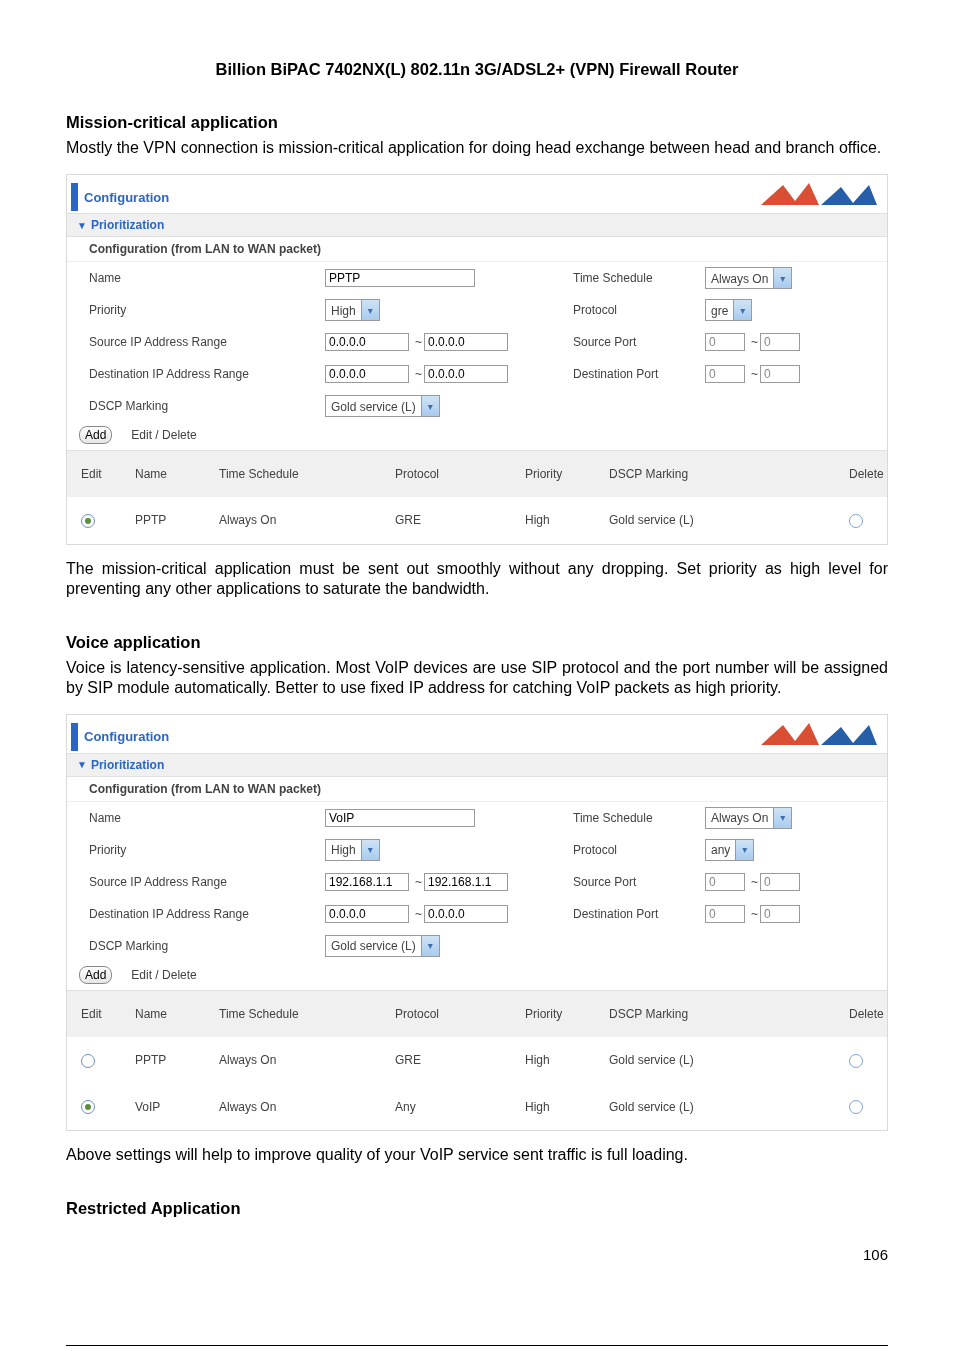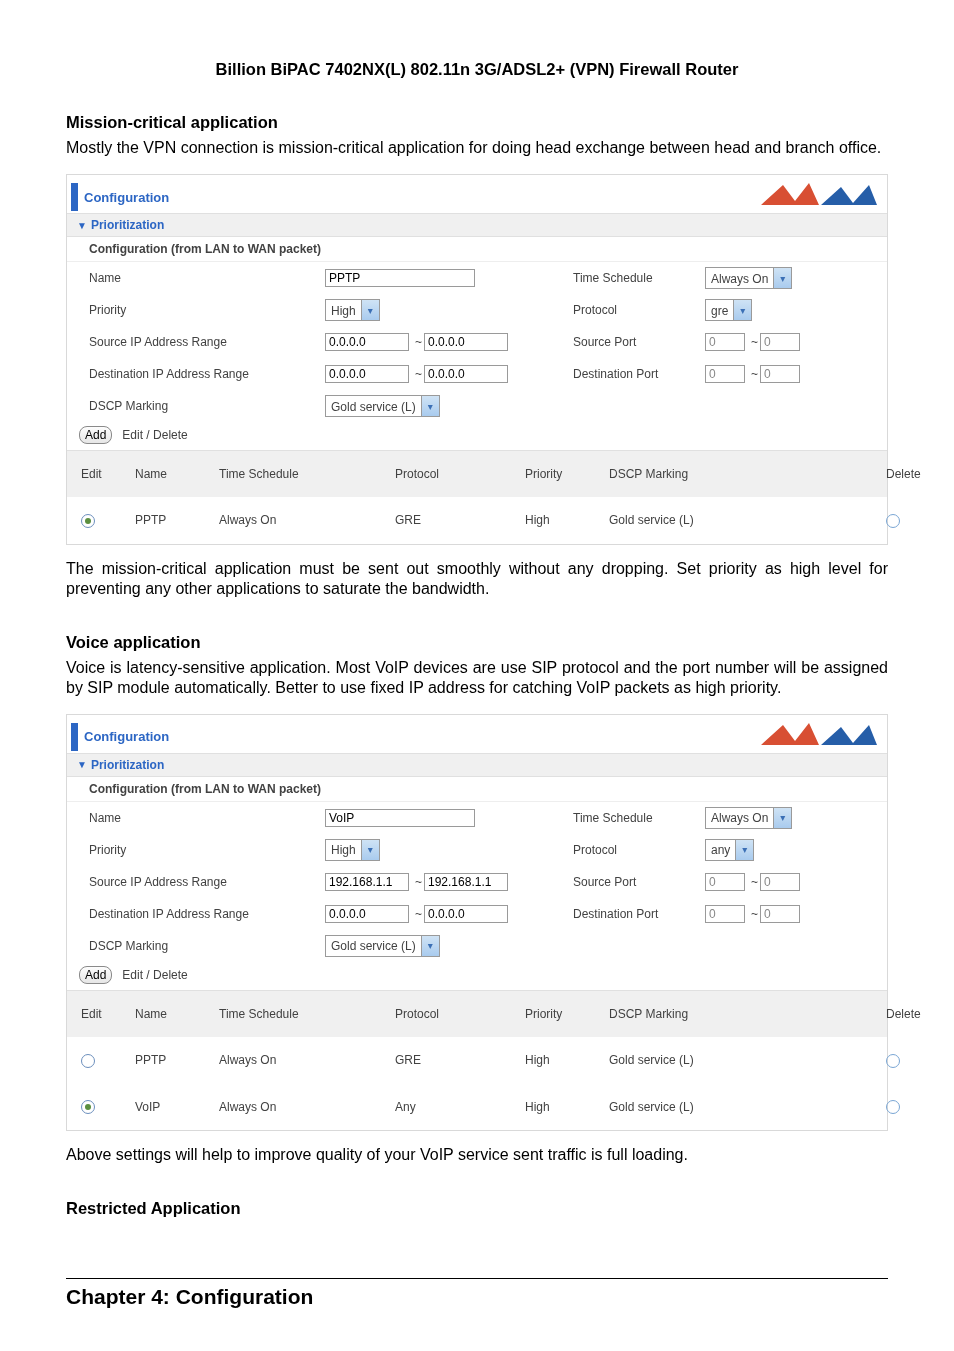--- a/index.html
+++ b/index.html
@@ -154,38 +154,38 @@
   }
   button.small {
     font-family: Verdana, Arial, sans-serif;
     font-size: 12px;
     border: 1px solid #8a8a8a;
     background: linear-gradient(#fdfdfd, #e6e6e6);
     border-radius: 8px;
     padding: 1px 5px;
     cursor: pointer;
   }
-  .edlabel { margin-left: 10px; }
+  .edlabel { margin-left: 19px; }
   .list-head, .list-row {
     display: flex;
     align-items: center;
     padding: 16px 0;
   }
   .list-head {
     background: #f0f0f0;
     color: #424242;
     border-top: 1px solid #e0e0e0;
   }
   .col-edit   { flex: 0 0 54px; padding-left: 14px; }
   .col-name   { flex: 0 0 84px; }
   .col-ts     { flex: 0 0 176px; }
   .col-proto  { flex: 0 0 130px; }
   .col-prio   { flex: 0 0 84px; }
   .col-dscp   { flex: 0 0 240px; }
-  .col-del    { flex: 1; margin-left: 37px; }
+  .col-del    { flex: 1; }
   .radio {
     display: inline-block;
     width: 12px;
     height: 12px;
     border: 1px solid #6c8fbd;
     border-radius: 50%;
     position: relative;
     vertical-align: middle;
   }
   .radio.selected::after {
@@ -472,18 +472,21 @@
           <div class="col-dscp">Gold service (L)</div>
           <div class="col-del"><span class="radio del"></span></div>
         </div>
       </div>
   </div>
 
   <p class="body-text" style="text-align:left">Above settings will help to improve quality of your VoIP service sent traffic is full loading.</p>
 
   <div class="section-title">Restricted Application</div>
 
+  <div style="text-align:right; margin-top:50px;">
+    <span class="pagenum-pos">106</span>
+  </div>
   <div class="footer">
     <div class="footer-left">Chapter 4: Configuration</div>
     <div></div>
   </div>
 
 </div>
 
 </body></html>

